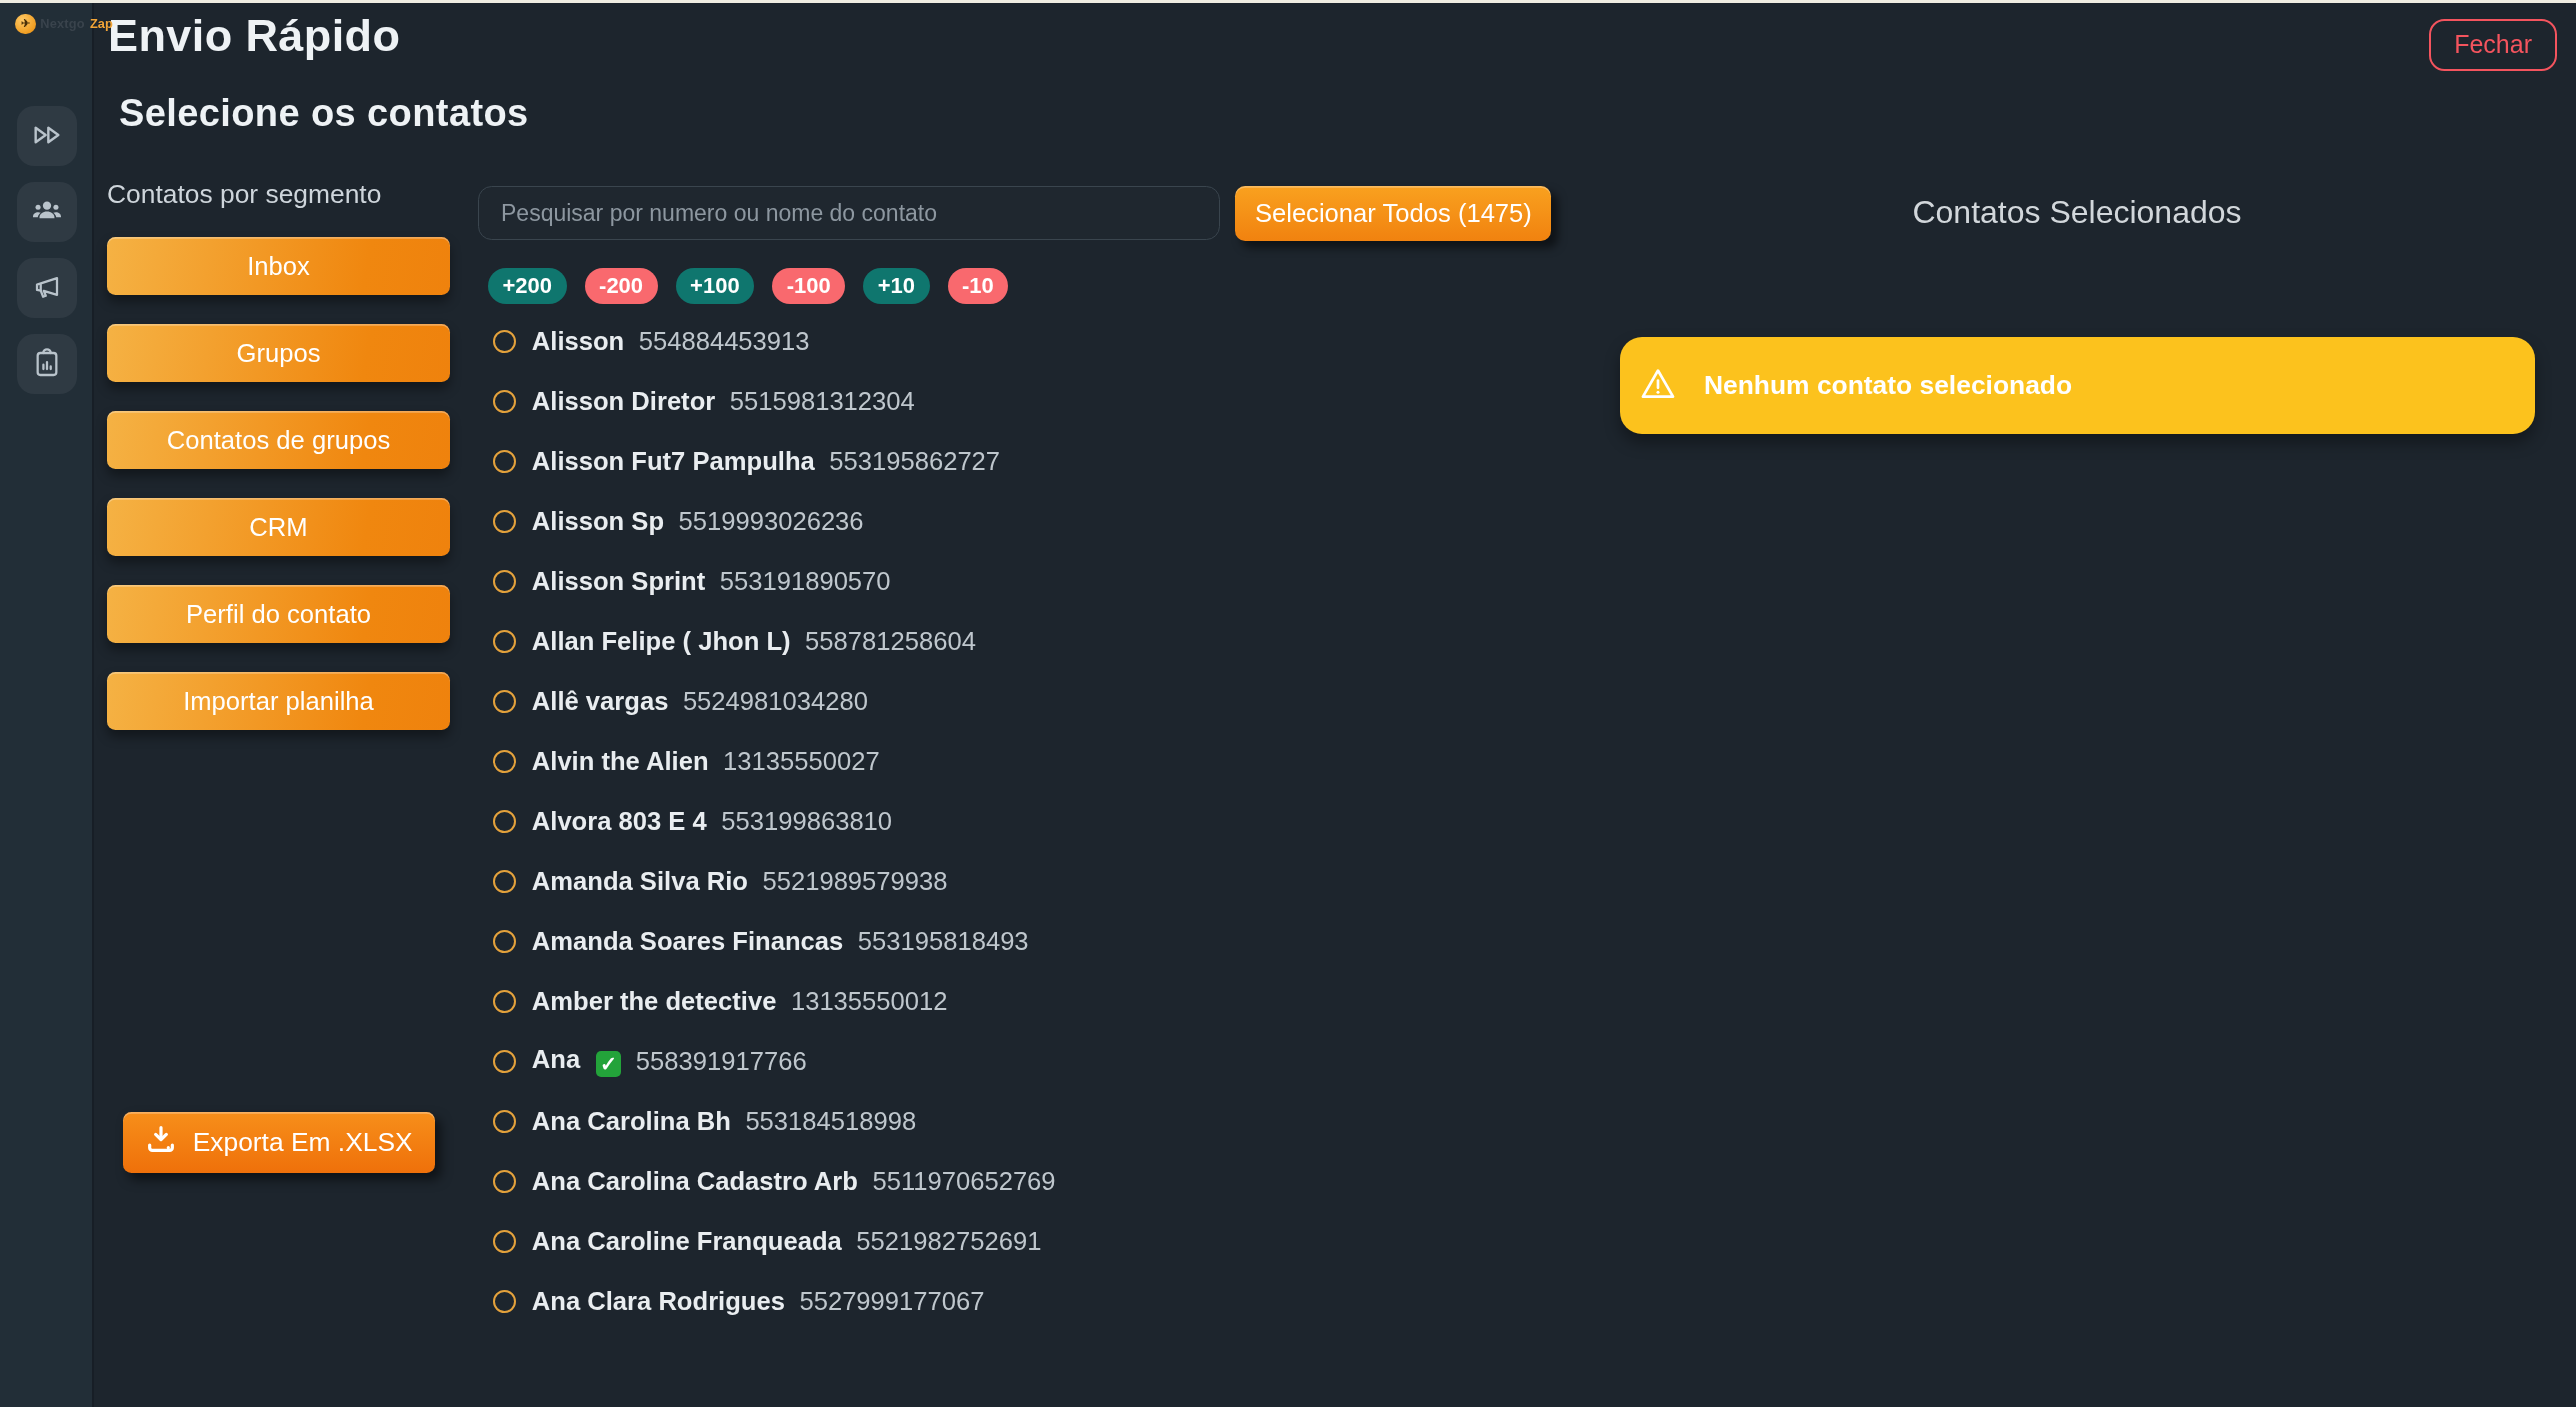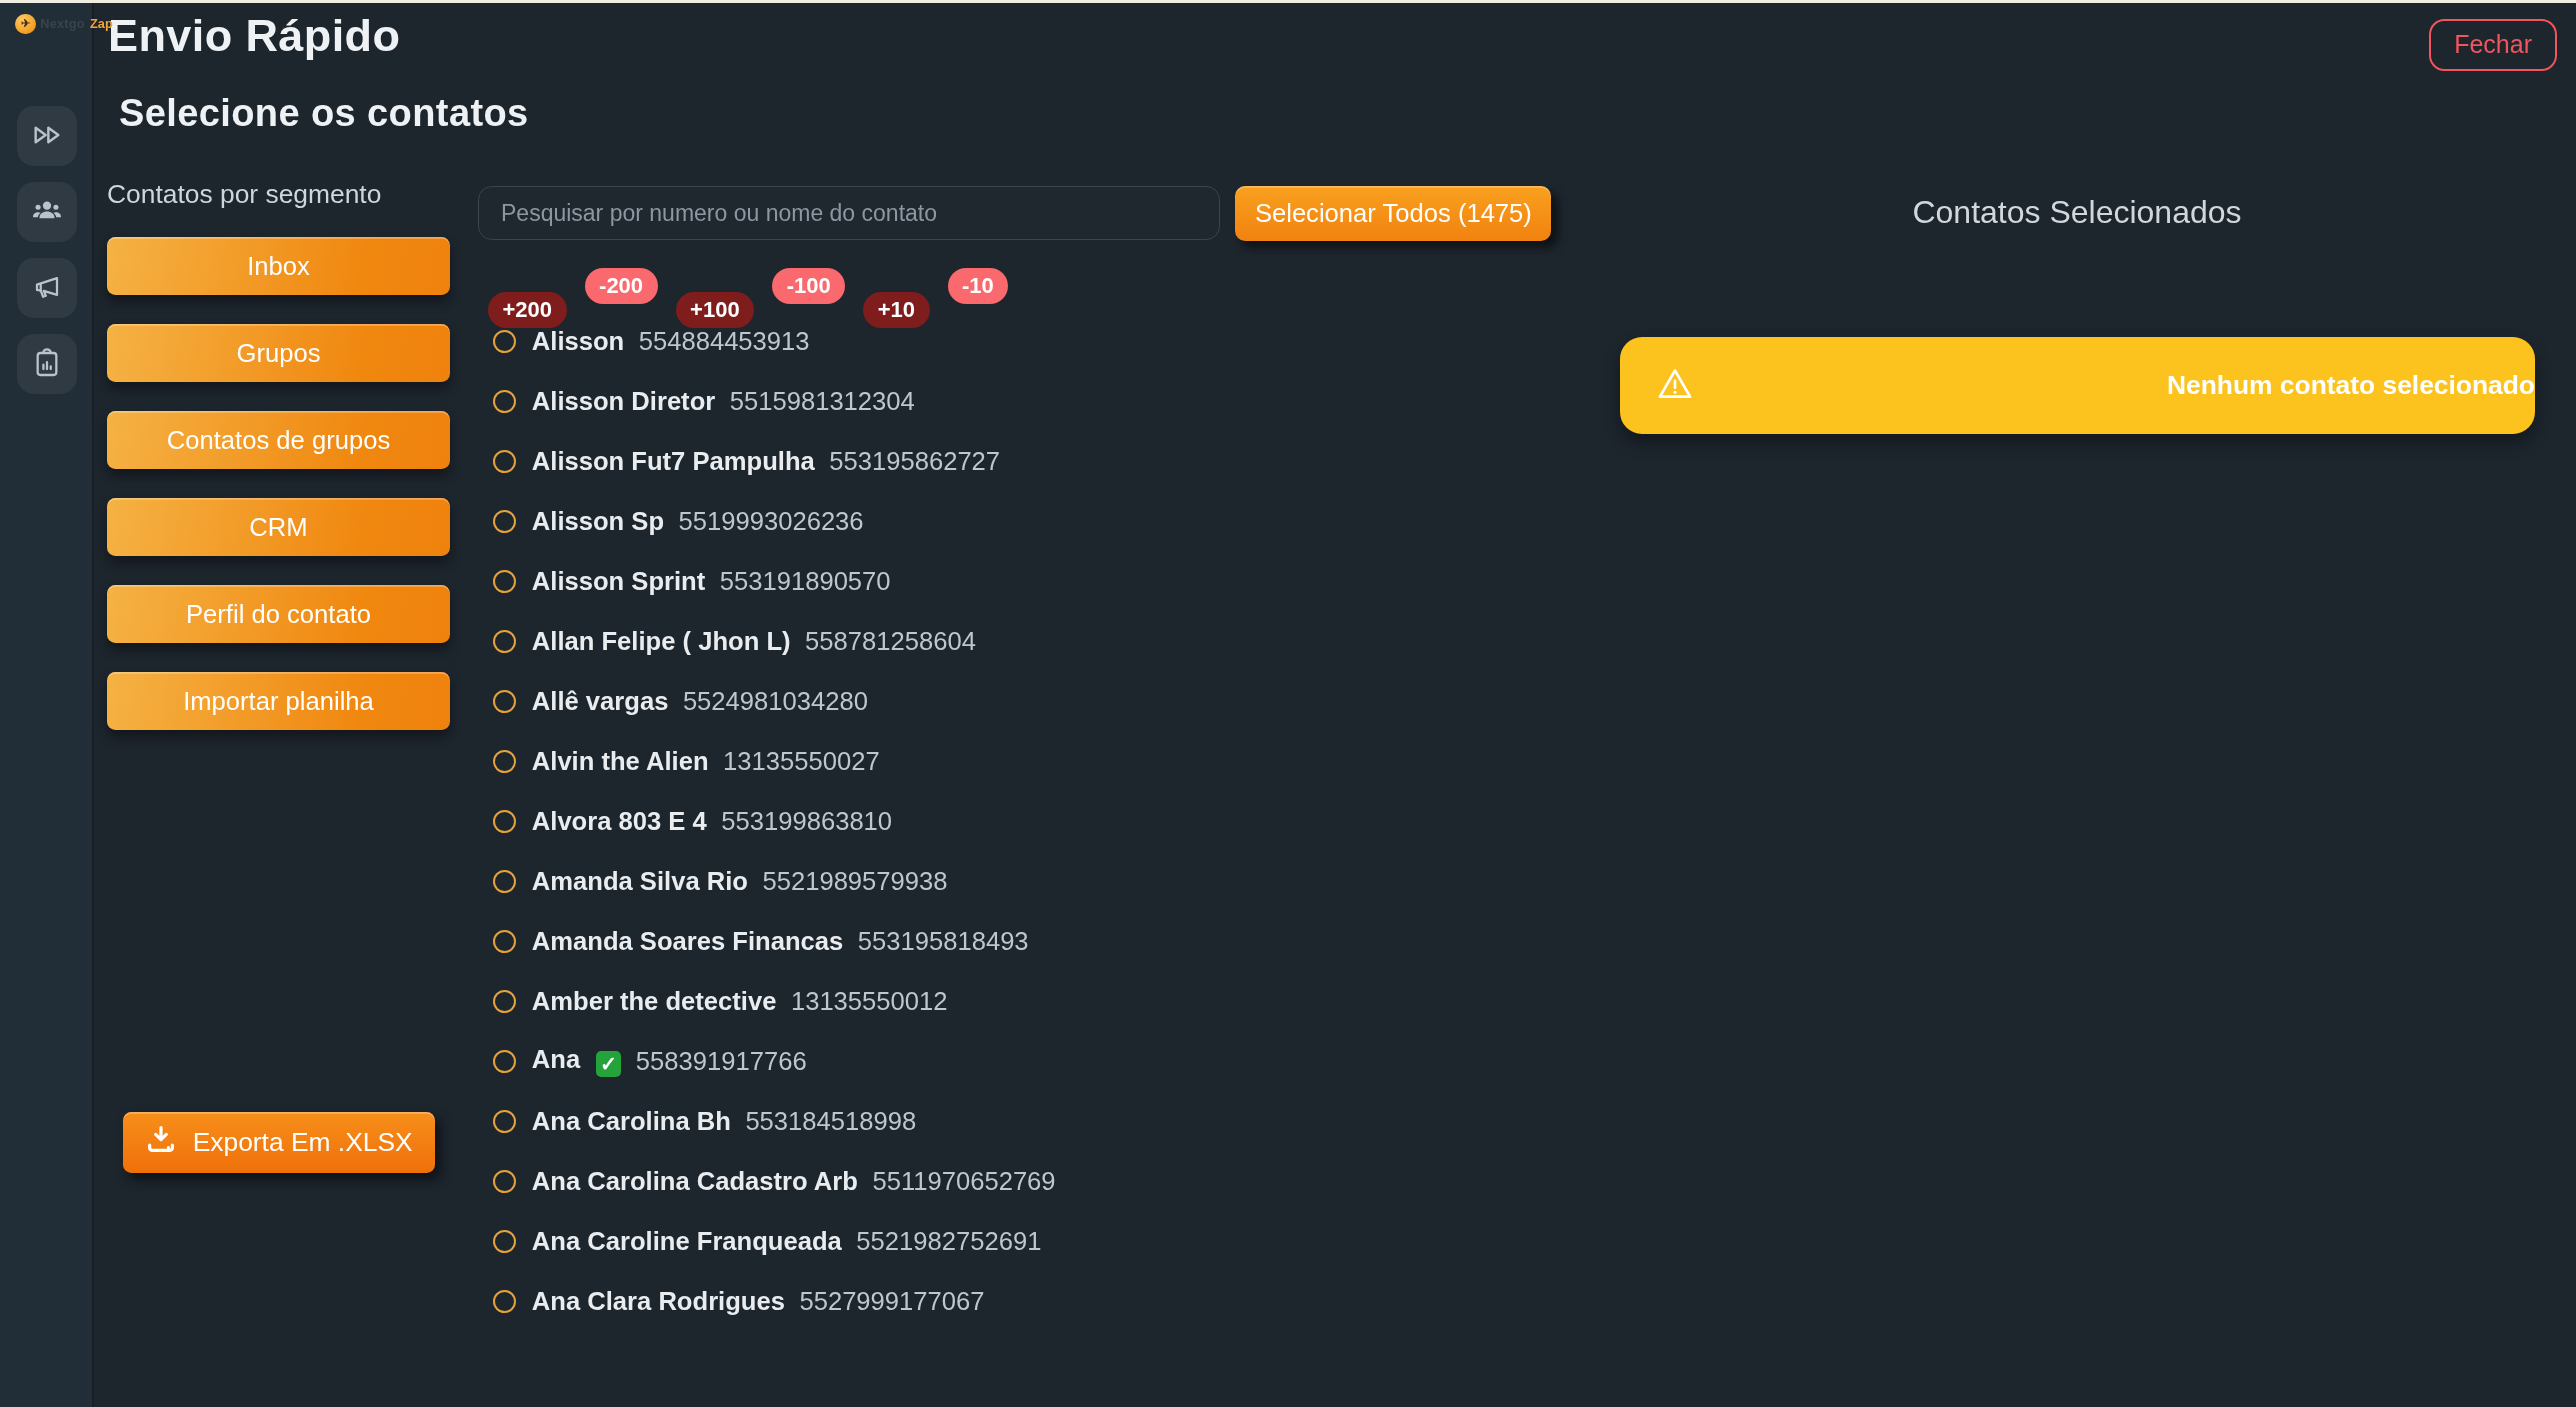--- a/index.html
+++ b/index.html
@@ -95,21 +95,21 @@
     box-shadow:6.8px 6.8px 8.5px rgba(0,0,0,.5), inset 0 1.7px 0 rgba(255,255,255,.28);
     color:#fff; font-size:25.6px; font-family:inherit;
     display:flex; align-items:center; justify-content:center;
   }
   .pills-row { position:absolute; left:488px; top:268px; display:flex; gap:18px; }
   .pill {
     height:36px; border-radius:852px; padding:0 14.5px; border:none; cursor:pointer;
     color:#fff; font-size:22px; font-weight:bold; font-family:inherit;
     display:flex; align-items:center; justify-content:center;
   }
-  .pill.amber { background:#7f1d1d;margin-top:24px; }
+  .pill.amber { background:#0f766e; }
   .pill.red   { background:#f9696e; }
   .contact-list { position:absolute; left:478px; top:311px; width:682px; }
   .contact-row {
     height:60px; display:flex; align-items:center; cursor:pointer;
   }
   .radio {
     width:23px; height:23px; border-radius:50%;
     border:2.6px solid #e4a23c; margin:0 15.4px; flex:none;
   }
   .contact-name { font-size:25.6px; font-weight:bold; color:#e9edf0; white-space:nowrap; }
@@ -122,21 +122,21 @@
   }
   
   .selected-title {
     position:absolute; left:1578px; top:194px; width:998px;
     text-align:center; font-size:32px; font-weight:500; color:#d2d7db;
   }
   .empty-banner {
     position:absolute; left:1620px; top:337px; width:915px; height:97px;
     background:#fcc21d; border-radius:22px;
     box-shadow:0 8.5px 15.4px rgba(0,0,0,.35);
-    display:flex; align-items:center; padding-left:36px; color:#ffffff;justify-content:space-between;
+    display:flex; align-items:center; padding-left:19px; color:#ffffff;
   }
   .empty-banner svg { width:38px; height:38px; flex:none; }
   .empty-banner-text { font-size:26.4px; font-weight:600; margin-left:27px; }
 </style>
 </head>
 <body>
 
 <div class="top-strip"></div>
 
 <div class="sidebar">

